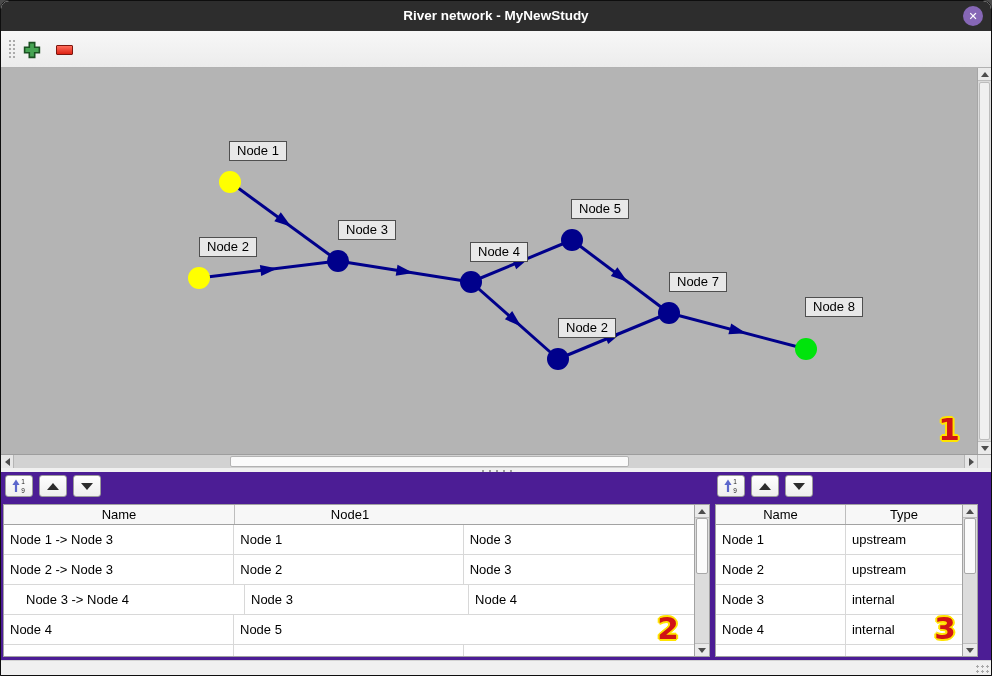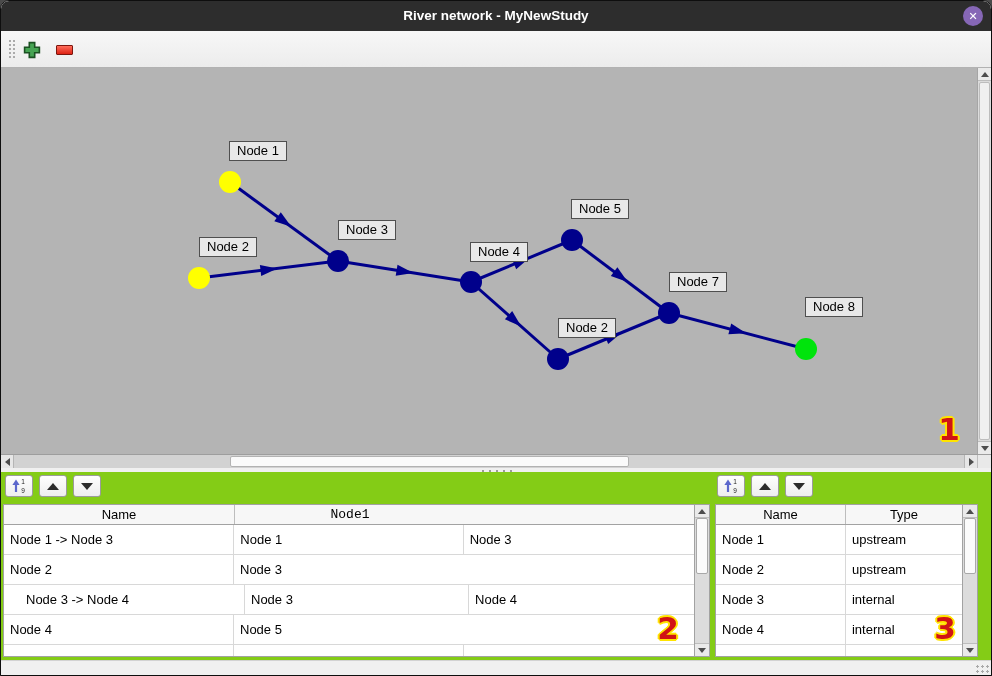--- a/index.html
+++ b/index.html
@@ -46,21 +46,21 @@
   .h-btn.left{border-right:1px solid #b5b5b5;} .h-btn.right{border-left:1px solid #b5b5b5;}
   .h-track{position:relative;flex:1;}
   .h-thumb{position:absolute;top:1px;bottom:1px;left:216px;width:399px;background:#fafafa;
     border:1px solid #b2b2b2;border-radius:2px;cursor:pointer;}
   .h-corner{width:16px;background:#e9e9e9;border-left:1px solid #bdbdbd;}
   
   .splitter{position:absolute;top:467px;left:0;width:992px;height:4px;background:#f0f0f0;cursor:row-resize;}
   .split-grip{position:absolute;left:481px;top:2px;width:30px;height:2px;
     background:repeating-linear-gradient(90deg,#9a9a9a 0 2px,transparent 2px 7px);}
   
-  .tables-pane{position:absolute;top:471px;left:0;width:991px;height:188px;background:#84cc16;}
+  .tables-pane{position:absolute;top:471px;left:0;width:991px;height:188px;background:#4c1d95;}
   .mini-toolbar{position:absolute;top:3px;display:flex;gap:6px;}
   .mini-toolbar.left{left:4px;} .mini-toolbar.right{left:716px;}
   .sq-btn{width:28px;height:22px;border:1px solid #9b9b9b;border-radius:3px;
     background:linear-gradient(#fefefe,#eeeeee);display:flex;align-items:center;justify-content:center;cursor:pointer;}
   .btri-u{width:0;height:0;border-left:6px solid transparent;border-right:6px solid transparent;border-bottom:7px solid #2c2c2c;}
   .btri-d{width:0;height:0;border-left:6px solid transparent;border-right:6px solid transparent;border-top:7px solid #2c2c2c;}
   .table-frame{position:absolute;top:32px;height:153px;display:flex;}
   .table-frame.left{left:2px;} .table-frame.right{left:714px;}
   .tbl{border:1px solid #a2a2a2;background:#fff;overflow:hidden;}
   .tbl.links{width:692px;} .tbl.nodes{width:248px;}
@@ -205,28 +205,29 @@
         </div>
       <div class="sq-btn">
           <div class="btri-d"></div>
         </div>
     </div>
 
     <div class="table-frame left">
       <div class="tbl links" id="links-table">
           <div class="trow thead">
             <div class="th" style="width: 231px;">Name</div>
-            <div class="th" style="width: 230px; font-family: Liberation Mono, monospace;">Node1</div>
+            <div class="th" style="width: 230px;">Node1</div>
           </div>
           <div class="trow">
             <div class="td" style="width: 231px;">Node 1 -&gt; Node 3</div>
             <div class="td" style="width: 230px;">Node 1</div>
             <div class="td" style="width: 231px;">Node 3</div>
           </div>
           <div class="trow">
+            <div class="td" style="width: 231px;">Node 2 -&gt; Node 3</div>
             <div class="td" style="width: 230px;">Node 2</div>
             <div class="td" style="width: 231px;">Node 3</div>
           </div>
           <div class="trow">
             <div class="td" style="width: 231px; margin-left: 16px;">Node 3 -&gt; Node 4</div>
             <div class="td" style="width: 230px;">Node 3</div>
             <div class="td" style="width: 231px;">Node 4</div>
           </div>
           <div class="trow">
             <div class="td" style="width: 230px;">Node 4</div>

